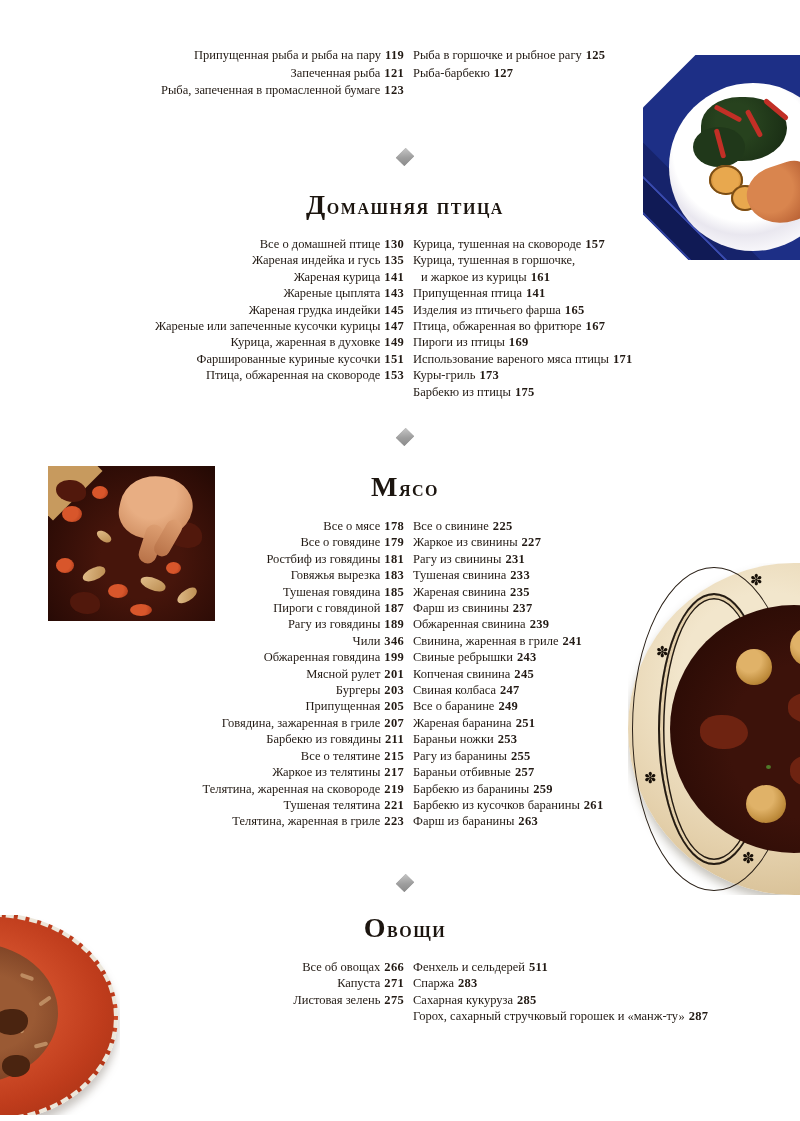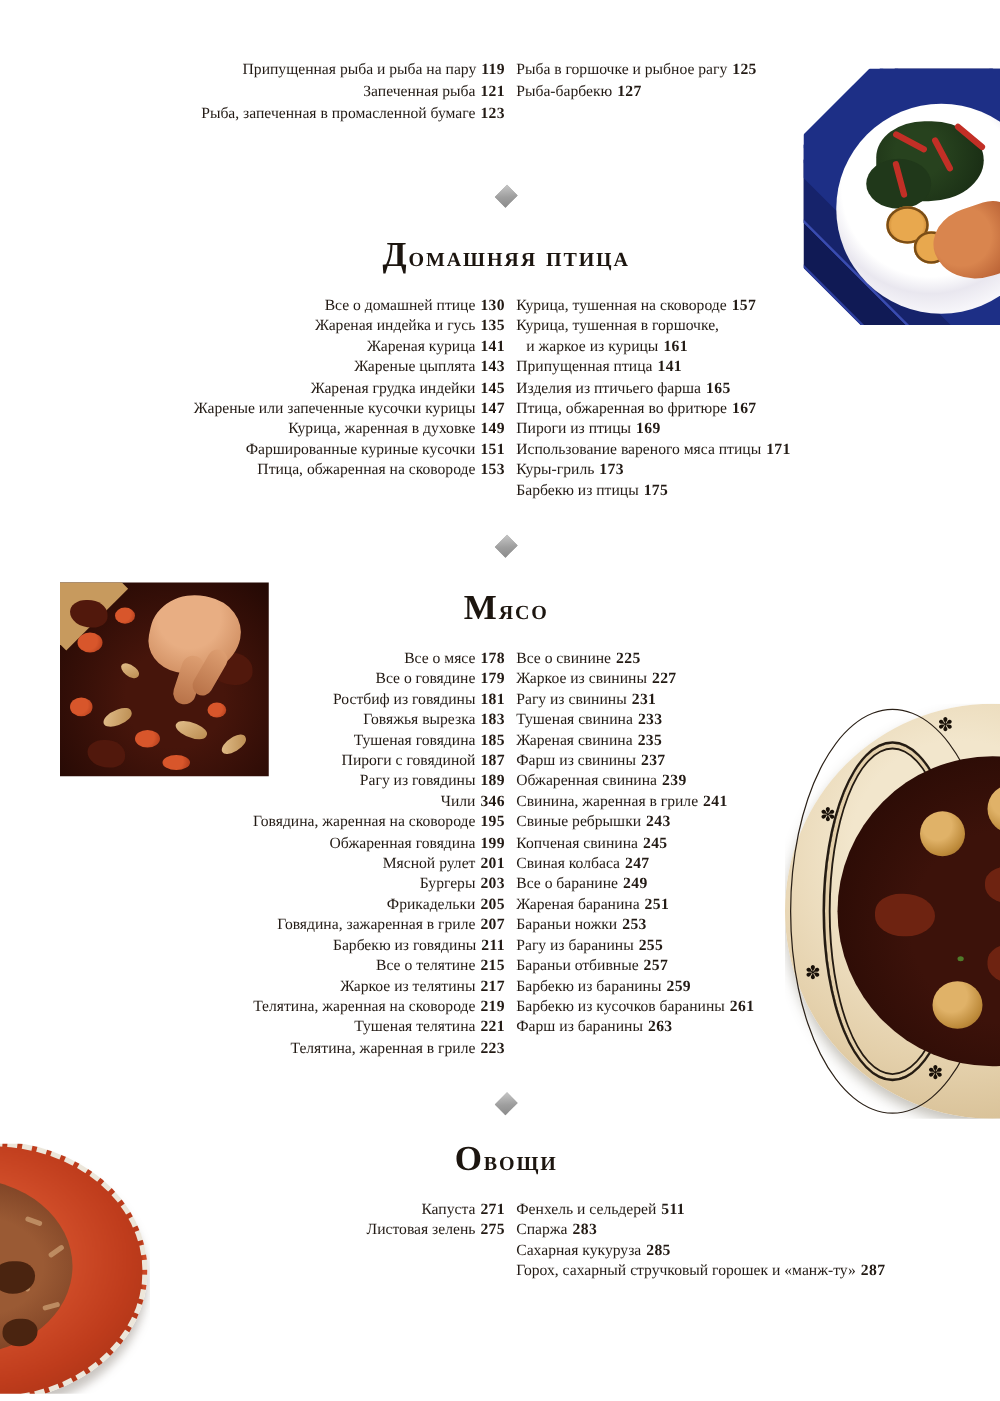--- a/index.html
+++ b/index.html
@@ -157,25 +157,24 @@
   <div class="cols">
     <div class="col left">
         <div class="entry"><span>Все о мясе</span><span class="epage">178</span></div>
         <div class="entry"><span>Все о говядине</span><span class="epage">179</span></div>
         <div class="entry"><span>Ростбиф из говядины</span><span class="epage">181</span></div>
         <div class="entry"><span>Говяжья вырезка</span><span class="epage">183</span></div>
         <div class="entry"><span>Тушеная говядина</span><span class="epage">185</span></div>
         <div class="entry"><span>Пироги с говядиной</span><span class="epage">187</span></div>
         <div class="entry"><span>Рагу из говядины</span><span class="epage">189</span></div>
         <div class="entry"><span>Чили</span><span class="epage">346</span></div>
-        <div class="entry"><span>Говядина, жаренная на сковороде</span><span class="epage">195</span></div>
         <div class="entry"><span>Обжаренная говядина</span><span class="epage">199</span></div>
         <div class="entry"><span>Мясной рулет</span><span class="epage">201</span></div>
         <div class="entry"><span>Бургеры</span><span class="epage">203</span></div>
-        <div class="entry"><span>Фрикадельки</span><span class="epage">205</span></div>
+        <div class="entry"><span>Припущенная</span><span class="epage">205</span></div>
         <div class="entry"><span>Говядина, зажаренная в гриле</span><span class="epage">207</span></div>
         <div class="entry"><span>Барбекю из говядины</span><span class="epage">211</span></div>
         <div class="entry"><span>Все о телятине</span><span class="epage">215</span></div>
         <div class="entry"><span>Жаркое из телятины</span><span class="epage">217</span></div>
         <div class="entry"><span>Телятина, жаренная на сковороде</span><span class="epage">219</span></div>
         <div class="entry"><span>Тушеная телятина</span><span class="epage">221</span></div>
         <div class="entry"><span>Телятина, жаренная в гриле</span><span class="epage">223</span></div>
       </div>
     <div class="col right">
         <div class="entry"><span>Все о свинине</span><span class="epage">225</span></div>
@@ -200,20 +199,21 @@
       </div>
   </div>
 </div>
 
 <div class="divider" id="divider-3"></div>
 
 <div class="section" id="sec-veg">
   <h2 class="section-heading">Овощи</h2>
   <div class="cols">
     <div class="col left">
+        <div class="entry"><span>Все об овощах</span><span class="epage">266</span></div>
         <div class="entry"><span>Капуста</span><span class="epage">271</span></div>
         <div class="entry"><span>Листовая зелень</span><span class="epage">275</span></div>
       </div>
     <div class="col right">
         <div class="entry"><span>Фенхель и сельдерей</span><span class="epage">511</span></div>
         <div class="entry"><span>Спаржа</span><span class="epage">283</span></div>
         <div class="entry"><span>Сахарная кукуруза</span><span class="epage">285</span></div>
         <div class="entry"><span>Горох, сахарный стручковый горошек и «манж-ту»</span><span class="epage">287</span></div>
       </div>
   </div>

